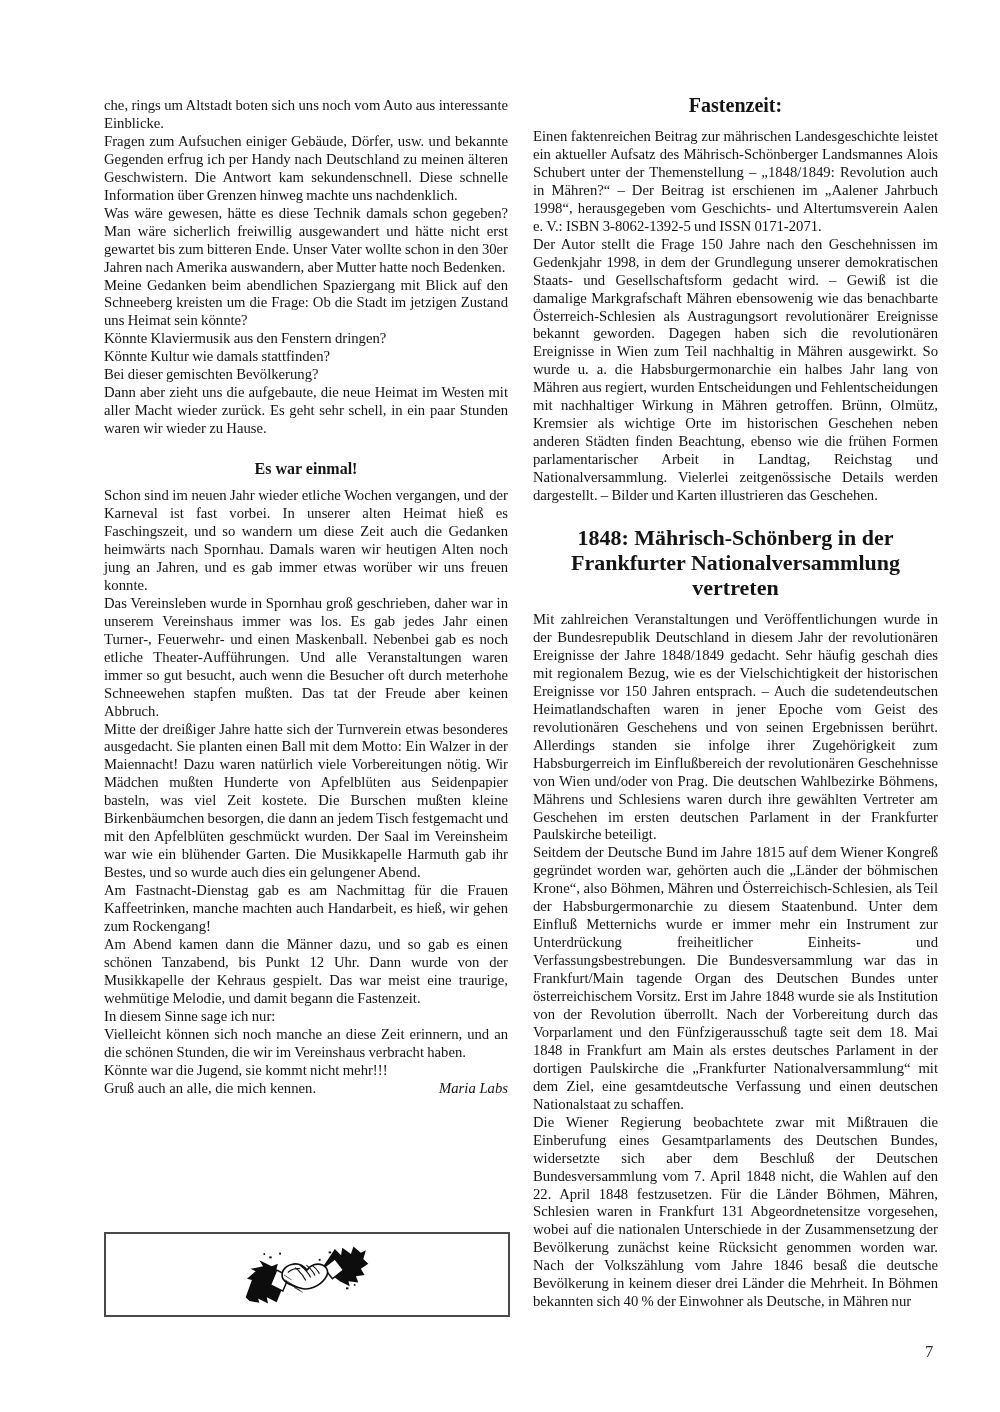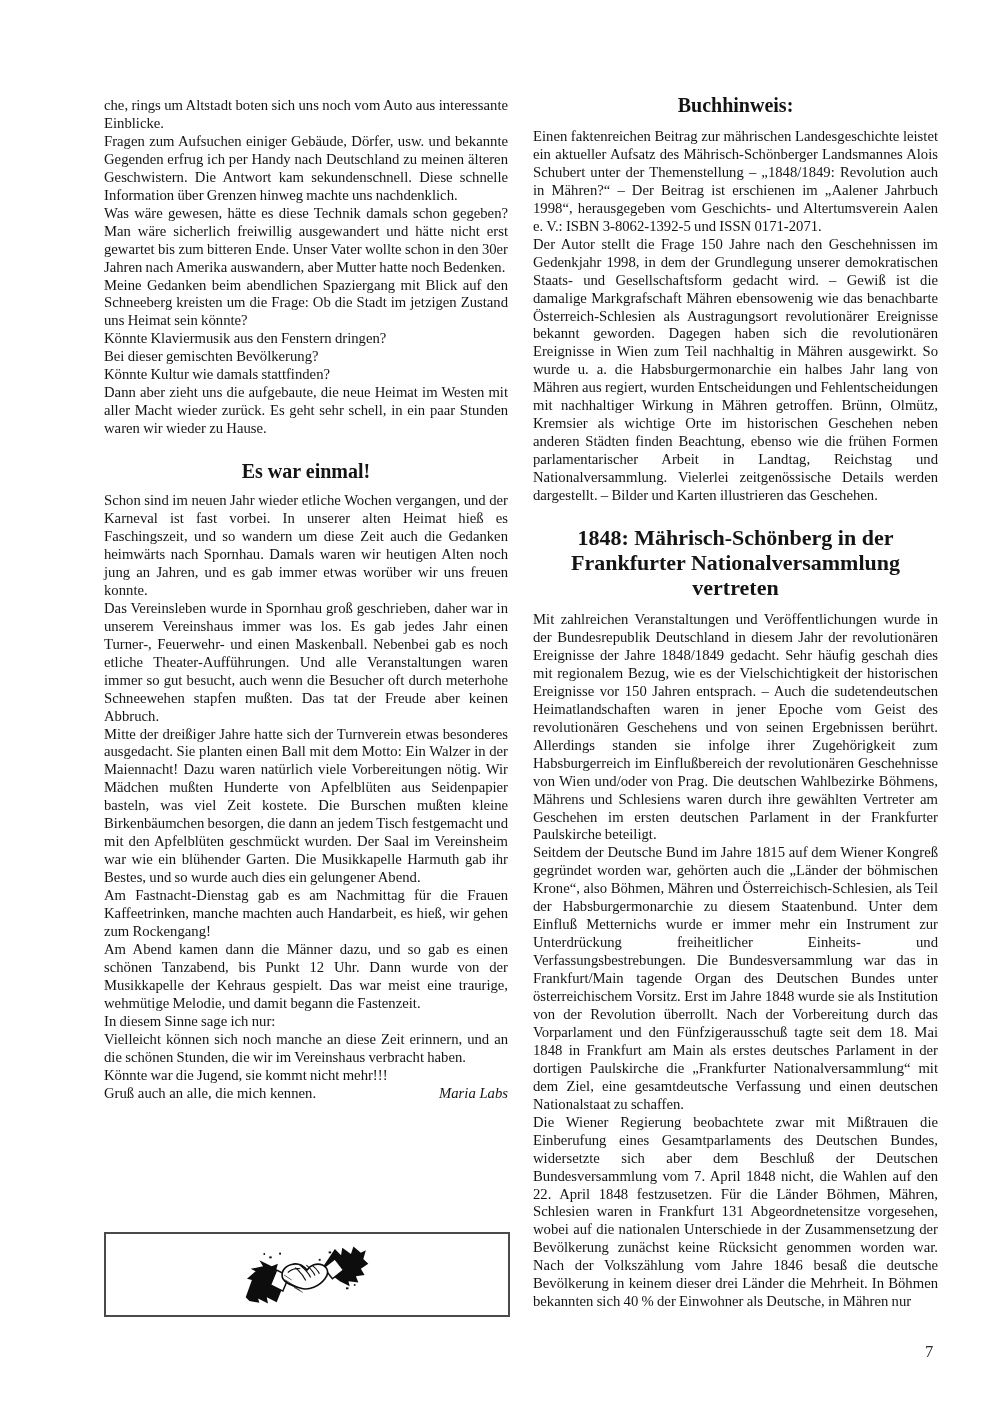--- a/index.html
+++ b/index.html
@@ -12,21 +12,21 @@
   .col{position:absolute;top:97px;}
   .col-left{left:88px;width:404px;}
   .col-right{left:517px;width:405px;}
   .paras p{
     margin:0;text-align:justify;
     font-size:14.7px;line-height:17.95px;
     word-spacing:-0.4px;
     hyphens:auto;-webkit-hyphens:auto;
   }
   h2{font-weight:700;text-align:center;}
-  .memoir-heading{font-size:20px;margin:22px 0 9px;}
+  .memoir-heading{font-size:16px;margin:22px 0 9px;}
   .book-heading{font-size:20px;margin:-3px 0 11px;}
   .article-heading{font-size:22px;line-height:25px;margin:20px 14px 11px;}
   .sig-row{
     display:flex;justify-content:space-between;align-items:flex-end;
     font-size:14.7px;line-height:17.95px;
   }
   .sig{font-style:italic;}
   .handshake-box{
     position:absolute;left:88px;top:1232px;width:406px;height:85px;
     border:2px solid #4a4a4a;box-sizing:border-box;
@@ -42,22 +42,22 @@
 
 <div class="page">
 
   <div class="col col-left">
     <div class="paras">
         <p>che, rings um Altstadt boten sich uns noch vom Auto aus interessante Einblicke.</p>
         <p>Fragen zum Aufsuchen einiger Gebäude, Dörfer, usw. und bekannte Gegenden erfrug ich per Handy nach Deutschland zu meinen älteren Geschwistern. Die Antwort kam sekundenschnell. Diese schnelle Information über Grenzen hinweg machte uns nachdenklich.</p>
         <p>Was wäre gewesen, hätte es diese Technik damals schon gegeben? Man wäre sicherlich freiwillig ausgewandert und hätte nicht erst gewartet bis zum bitteren Ende. Unser Vater wollte schon in den 30er Jahren nach Amerika auswandern, aber Mutter hatte noch Bedenken.</p>
         <p>Meine Gedanken beim abendlichen Spaziergang mit Blick auf den Schneeberg kreisten um die Frage: Ob die Stadt im jetzigen Zustand uns Heimat sein könnte?</p>
         <p>Könnte Klaviermusik aus den Fenstern dringen?</p>
+        <p>Könnte Kultur wie damals stattfinden?</p>
         <p>Bei dieser gemischten Bevölkerung?</p>
-        <p>Könnte Kultur wie damals stattfinden?</p>
         <p>Dann aber zieht uns die aufgebaute, die neue Heimat im Westen mit aller Macht wieder zurück. Es geht sehr schell, in ein paar Stunden waren wir wieder zu Hause.</p>
       </div>
 
     <h2 class="memoir-heading">Es war einmal!</h2>
 
     <div class="paras">
         <p>Schon sind im neuen Jahr wieder etliche Wochen vergangen, und der Karneval ist fast vorbei. In unserer alten Heimat hieß es Faschingszeit, und so wandern um diese Zeit auch die Gedanken heimwärts nach Spornhau. Damals waren wir heutigen Alten noch jung an Jahren, und es gab immer etwas worüber wir uns freuen konnte.</p>
         <p>Das Vereinsleben wurde in Spornhau groß geschrieben, daher war in unserem Vereinshaus immer was los. Es gab jedes Jahr einen Turner-, Feuerwehr- und einen Maskenball. Nebenbei gab es noch etliche Theater-Aufführungen. Und alle Veranstaltungen waren immer so gut besucht, auch wenn die Besucher oft durch meterhohe Schneewehen stapfen mußten. Das tat der Freude aber keinen Abbruch.</p>
         <p>Mitte der dreißiger Jahre hatte sich der Turnverein etwas besonderes ausgedacht. Sie planten einen Ball mit dem Motto: Ein Walzer in der Maiennacht! Dazu waren natürlich viele Vorbereitungen nötig. Wir Mädchen mußten Hunderte von Apfelblüten aus Seidenpapier basteln, was viel Zeit kostete. Die Burschen mußten kleine Birkenbäumchen besorgen, die dann an jedem Tisch festgemacht und mit den Apfelblüten geschmückt wurden. Der Saal im Vereinsheim war wie ein blühender Garten. Die Musikkapelle Harmuth gab ihr Bestes, und so wurde auch dies ein gelungener Abend.</p>
         <p>Am Fastnacht-Dienstag gab es am Nachmittag für die Frauen Kaffeetrinken, manche machten auch Handarbeit, es hieß, wir gehen zum Rockengang!</p>
@@ -67,21 +67,21 @@
         <p>Könnte war die Jugend, sie kommt nicht mehr!!!</p>
       </div>
 
     <div class="sig-row">
       <span>Gruß auch an alle, die mich kennen.</span>
       <span class="sig">Maria Labs</span>
     </div>
   </div>
 
   <div class="col col-right">
-    <h2 class="book-heading">Buchhinweis:</h2>
+    <h2 class="book-heading">Fastenzeit:</h2>
 
     <div class="paras">
         <p>Einen faktenreichen Beitrag zur mährischen Landesgeschichte leistet ein aktueller Aufsatz des Mährisch-Schönberger Landsmannes Alois Schubert unter der Themenstellung – „1848/1849: Revolution auch in Mähren?“ – Der Beitrag ist erschienen im „Aalener Jahrbuch 1998“, herausgegeben vom Geschichts- und Altertumsverein Aalen e. V.: ISBN 3-8062-1392-5 und ISSN 0171-2071.</p>
         <p>Der Autor stellt die Frage 150 Jahre nach den Geschehnissen im Gedenkjahr 1998, in dem der Grundlegung unserer demokratischen Staats- und Gesellschaftsform gedacht wird. – Gewiß ist die damalige Markgrafschaft Mähren ebensowenig wie das benachbarte Österreich-Schlesien als Austragungsort revolutionärer Ereignisse bekannt geworden. Dagegen haben sich die revolutionären Ereignisse in Wien zum Teil nachhaltig in Mähren ausgewirkt. So wurde u. a. die Habsburgermonarchie ein halbes Jahr lang von Mähren aus regiert, wurden Entscheidungen und Fehlentscheidungen mit nachhaltiger Wirkung in Mähren getroffen. Brünn, Olmütz, Kremsier als wichtige Orte im historischen Geschehen neben anderen Städten finden Beachtung, ebenso wie die frühen Formen parlamentarischer Arbeit in Landtag, Reichstag und Nationalversammlung. Vielerlei zeitgenössische Details werden dargestellt. – Bilder und Karten illustrieren das Geschehen.</p>
       </div>
 
     <h2 class="article-heading">1848: Mährisch-Schönberg in der Frankfurter Nationalversammlung vertreten</h2>
 
     <div class="paras">
         <p>Mit zahlreichen Veranstaltungen und Veröffentlichungen wurde in der Bundesrepublik Deutschland in diesem Jahr der revolutionären Ereignisse der Jahre 1848/1849 gedacht. Sehr häufig geschah dies mit regionalem Bezug, wie es der Vielschichtigkeit der historischen Ereignisse vor 150 Jahren entsprach. – Auch die sudetendeutschen Heimatlandschaften waren in jener Epoche vom Geist des revolutionären Geschehens und von seinen Ergebnissen berührt. Allerdings standen sie infolge ihrer Zugehörigkeit zum Habsburgerreich im Einflußbereich der revolutionären Geschehnisse von Wien und/oder von Prag. Die deutschen Wahlbezirke Böhmens, Mährens und Schlesiens waren durch ihre gewählten Vertreter am Geschehen im ersten deutschen Parlament in der Frankfurter Paulskirche beteiligt.</p>

